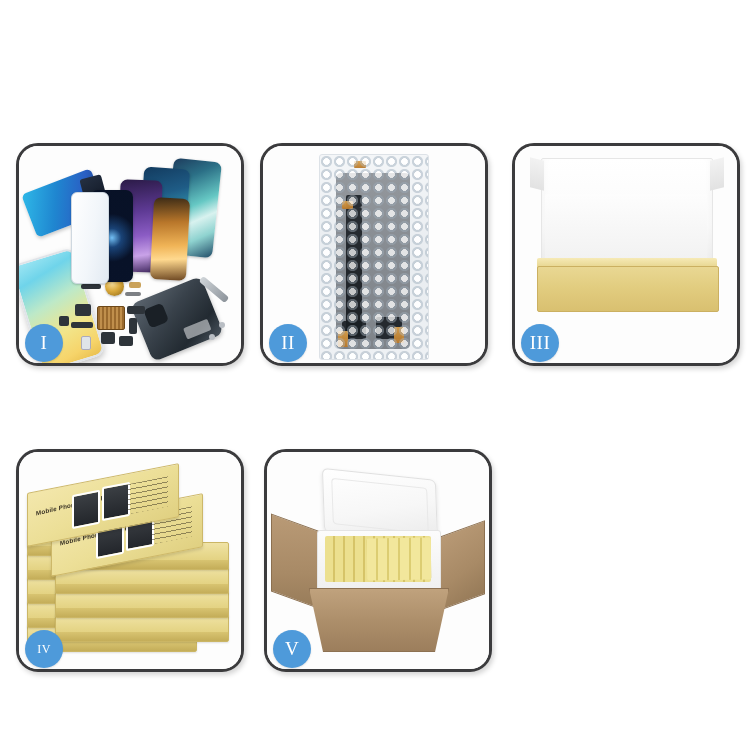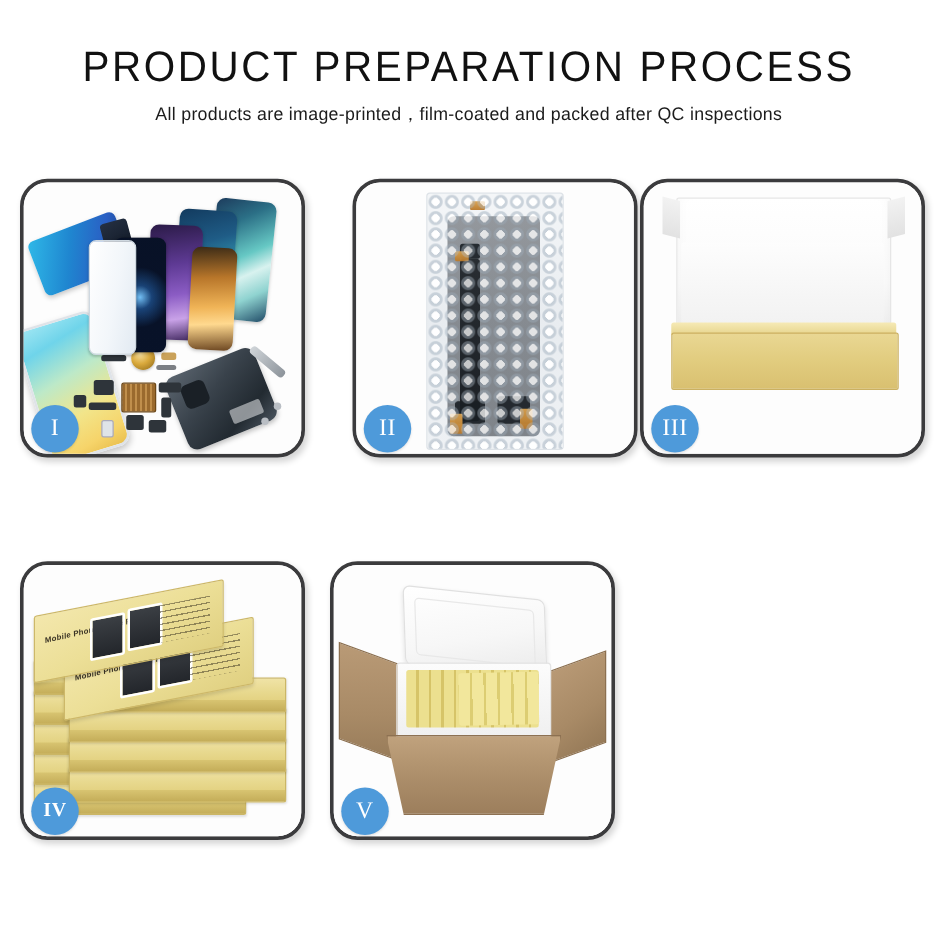--- a/index.html
+++ b/index.html
@@ -72,21 +72,21 @@
     overflow: visible;
   }
   .panel .clip {
     position: absolute;
     inset: 0;
     border-radius: 19px;
     overflow: hidden;
     background: #fdfdfd;
   }
   .p1 { left: 0px;   top: 0px; }
-  .p2 { left: 266px; top: 0px; }
+  .p2 { left: 244px; top: 0px; }
   .p3 { left: 496px; top: 0px; }
   .p4 { left: 0px;   top: 306px; }
   .p5 { left: 248px; top: 306px; }
   .p6 { left: 496px; top: 306px; }
 
   
   .badge {
     position: absolute;
     left: 6px;
     bottom: 1px;
@@ -96,21 +96,21 @@
     background: #4e9ada;
     color: #ffffff;
     font-family: "Liberation Serif", serif;
     font-size: 19px;
     line-height: 38px;
     text-align: center;
     letter-spacing: 0.5px;
     z-index: 6;
     box-shadow: 0 1px 2px rgba(0,0,0,0.12);
   }
-  .badge.small { font-size: 16px; font-weight: bold; }
+  .badge.small { font-size: 12px; }
 
   
   .scene { position:absolute; inset:0; }
 
   .ph {
     position: absolute;
     border-radius: 7px;
     box-shadow: 0 1px 3px rgba(0,0,0,0.25);
     overflow: hidden;
   }
@@ -442,24 +442,20 @@
     width: 15px; height: 17px;
     background: rgba(130,106,76,0.55);
     border-radius: 1px;
   }
 </style>
 </head>
 <body>
 
 <div class="page">
 
-  <div class="header">
-    <div class="title">PRODUCT PREPARATION PROCESS</div>
-    <div class="subtitle">All products are image-printed，film-coated and packed after QC inspections</div>
-  </div>
 
   <div class="grid">
 
     <div class="panel p1">
       <div class="clip">
         <div class="scene">
           <div class="ph-blue"></div>
           <div class="ph ph-a"></div>
           <div class="ph ph-b"></div>
           <div class="ph ph-c"></div>

